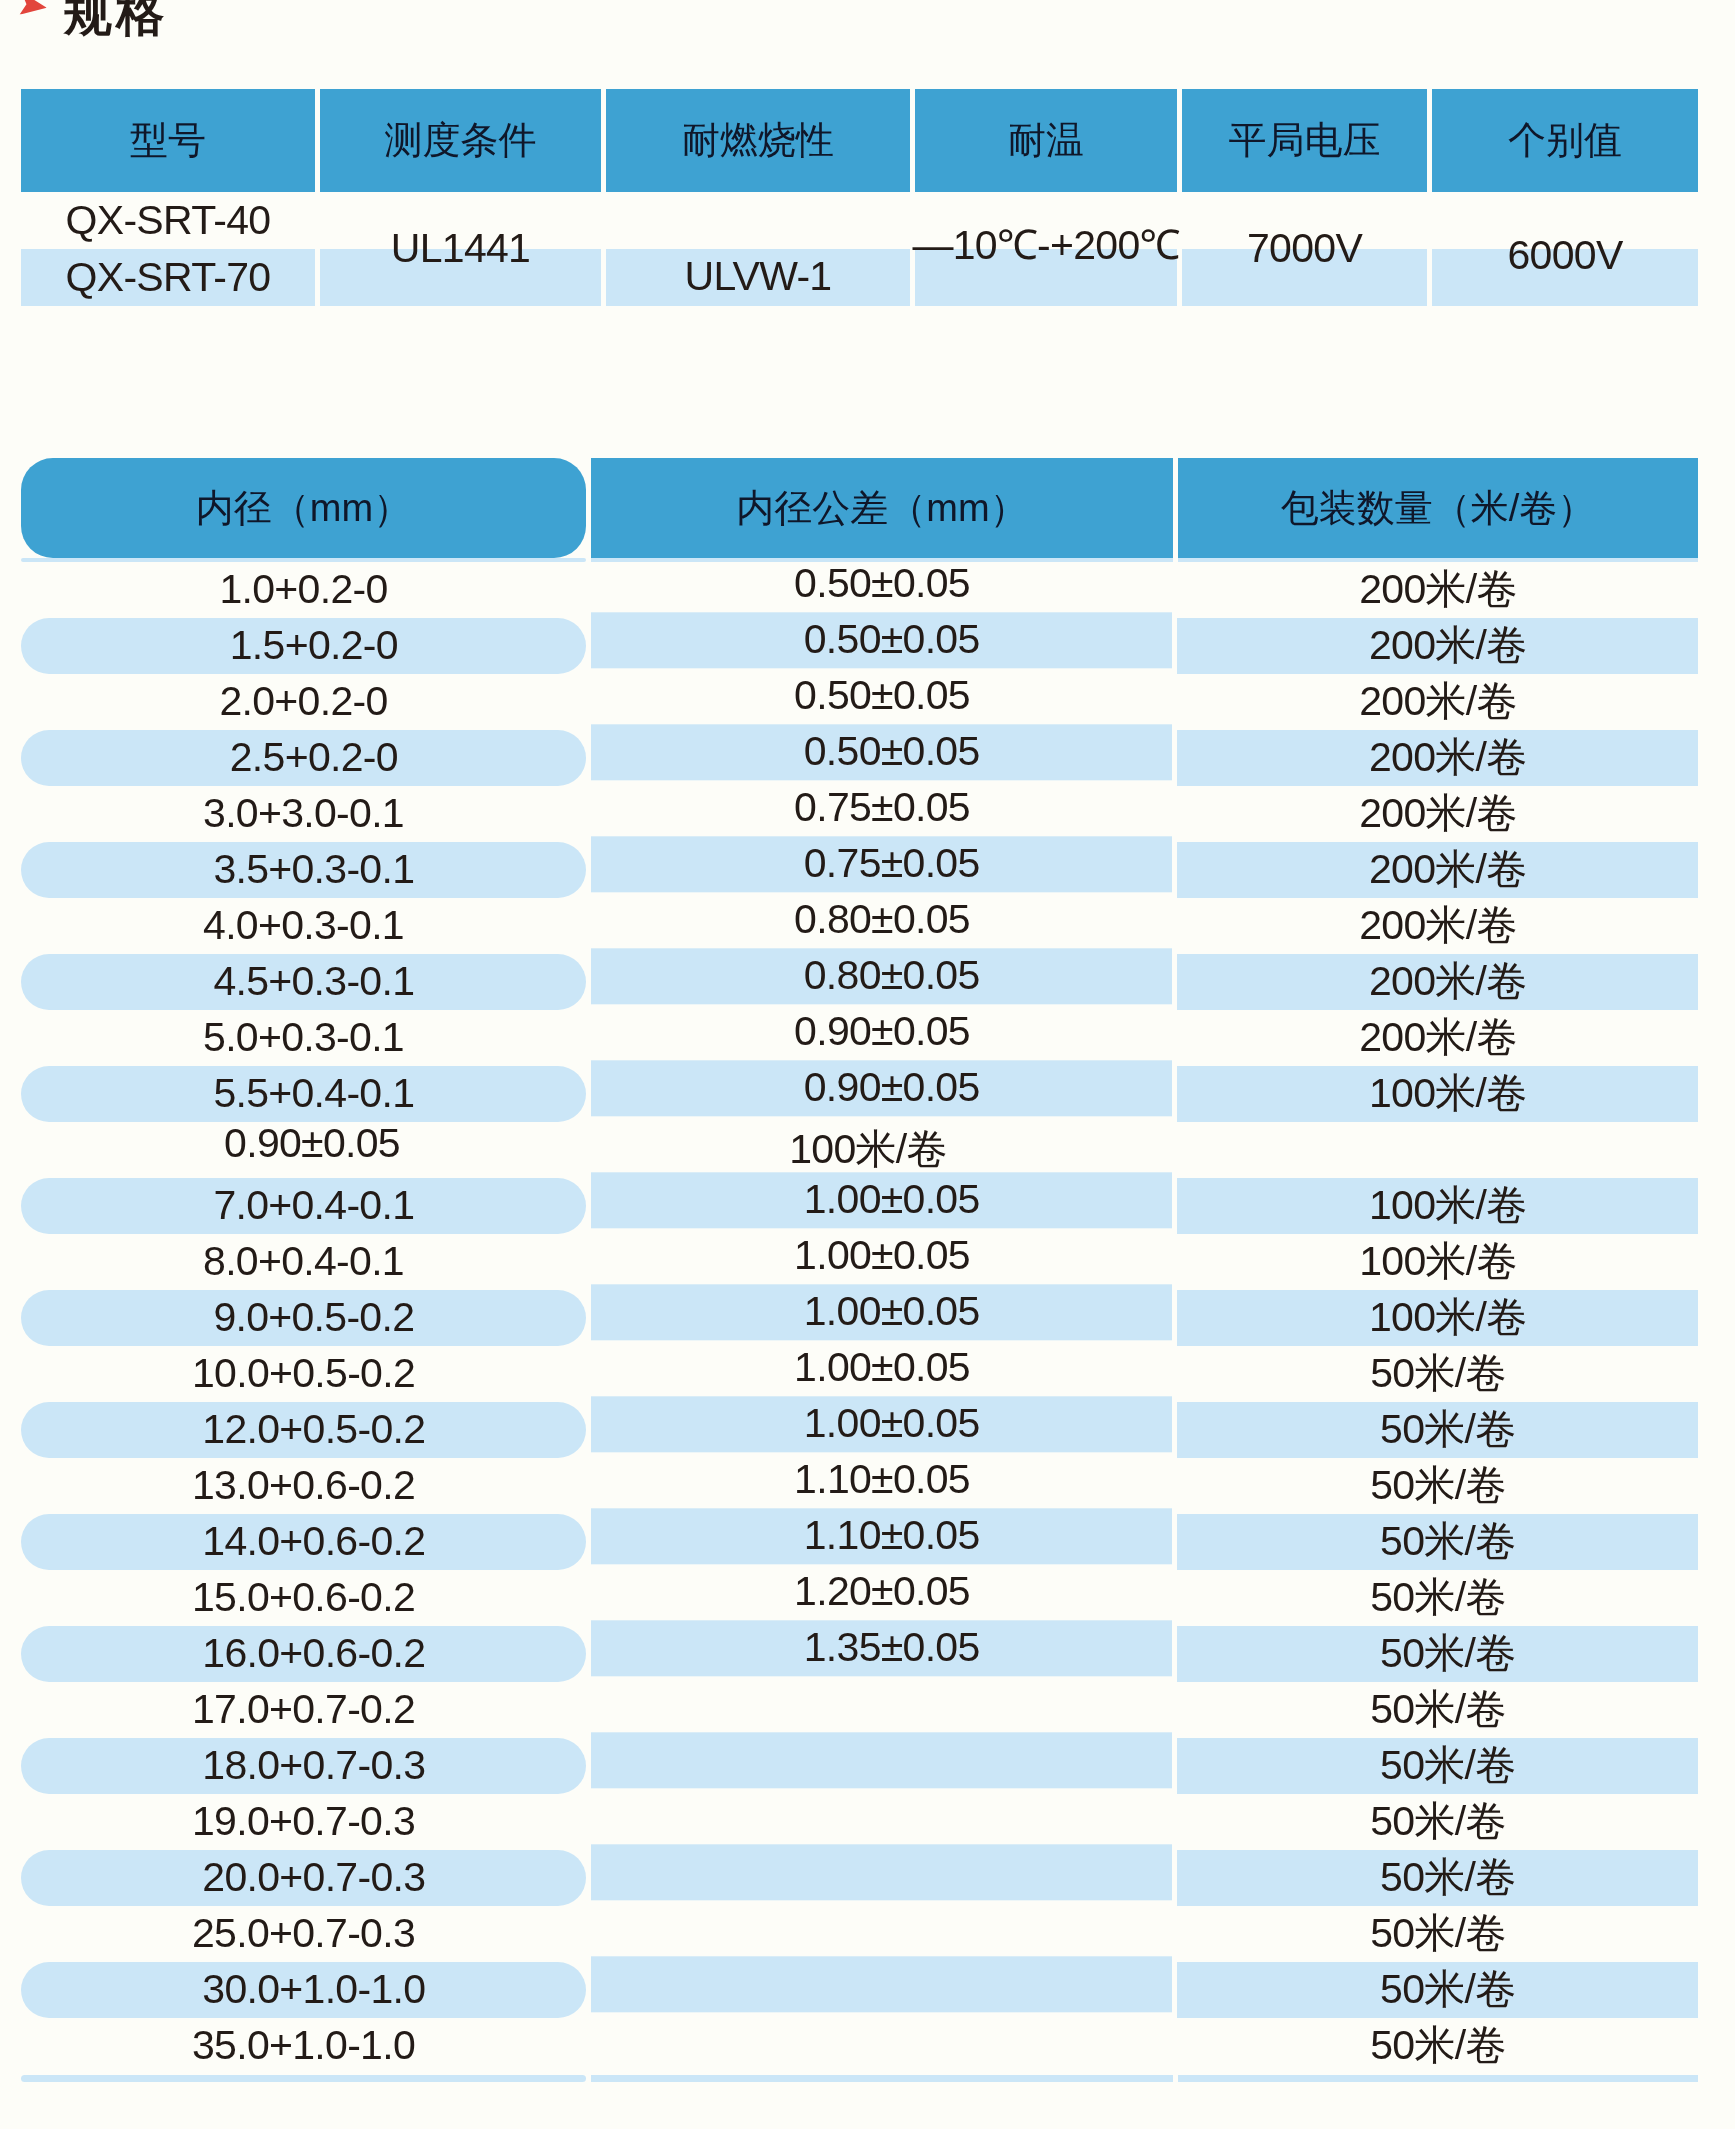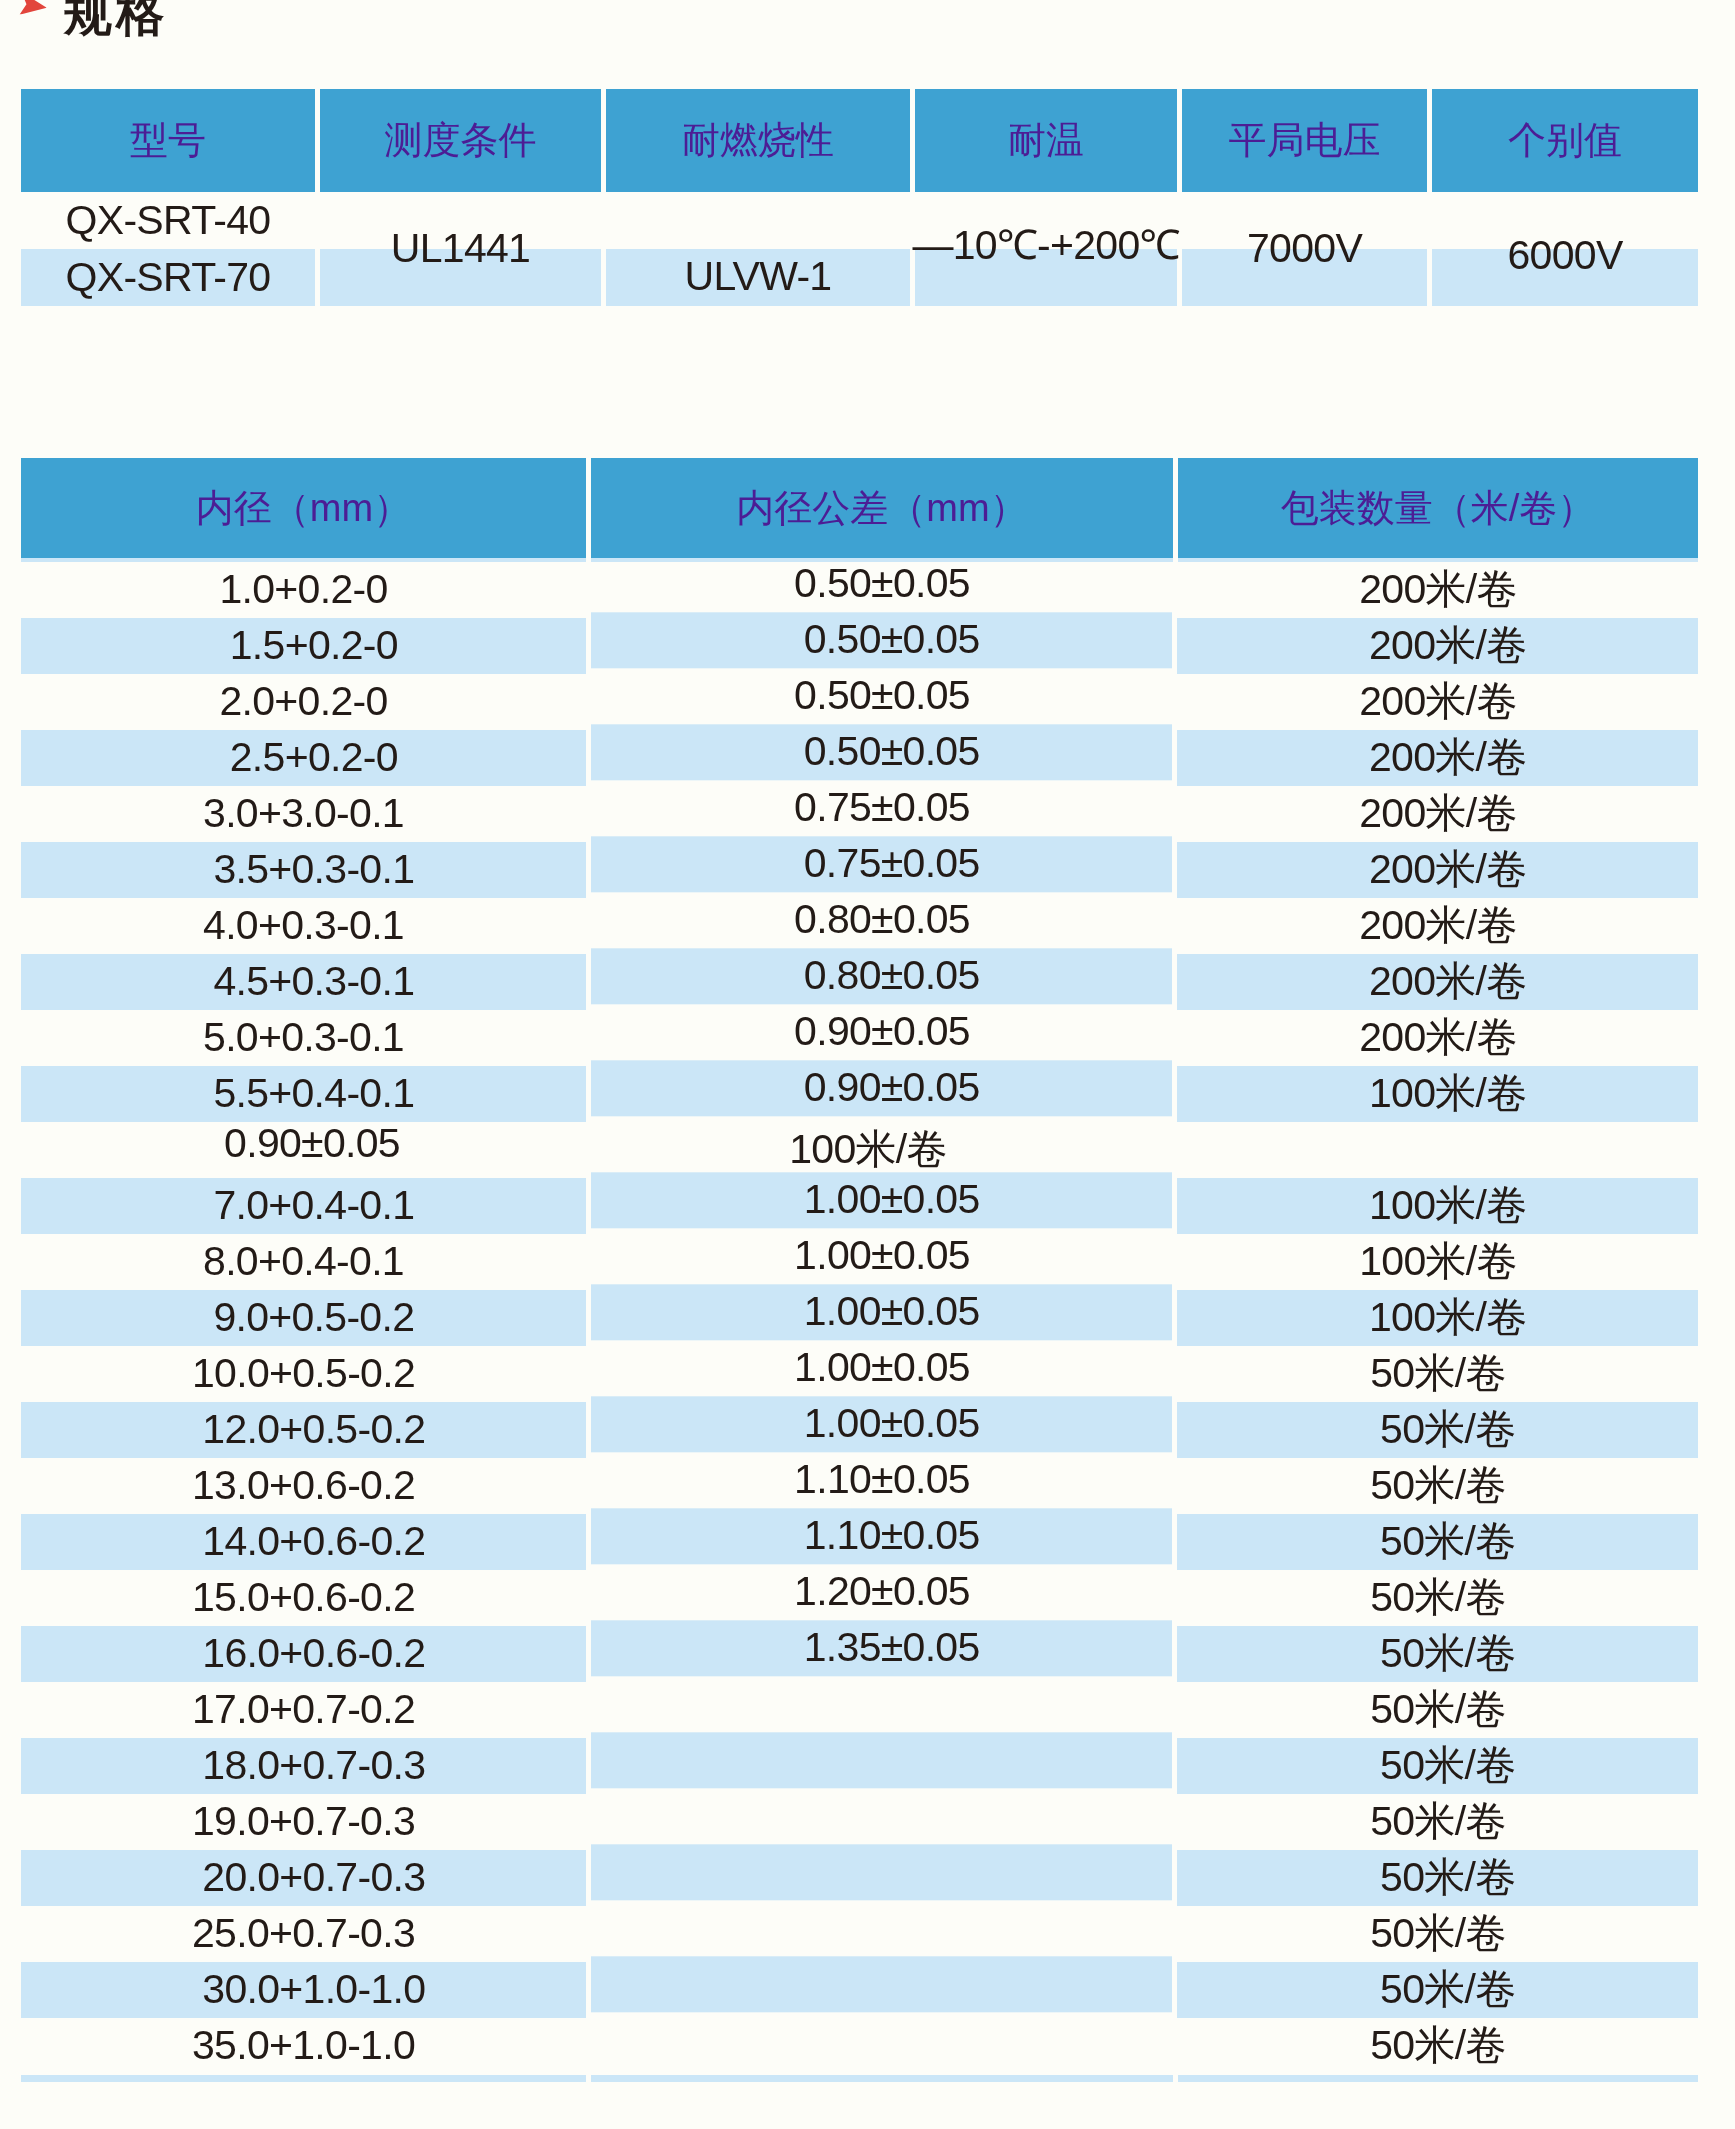--- a/index.html
+++ b/index.html
@@ -20,40 +20,40 @@
     clip-path:polygon(0 2%,100% 56%,3% 100%,24% 52%);
     transform:rotate(7deg);
   }
   .page-title{
     position:absolute;left:64px;top:-10px;
     font-size:48px;line-height:1;font-weight:600;letter-spacing:4.3px;
   }
   
   .hdr-cell{
     background:var(--header-blue,#3EA2D2);
-    color:#4c1d95;display:flex;align-items:center;justify-content:center;
+    color:#0f172a;display:flex;align-items:center;justify-content:center;
     font-size:38px;white-space:nowrap;text-align:center;
   }
   .blue-bg{background:var(--row-blue,#CBE6F7);}
   
   .t1{position:absolute;left:21px;top:89px;width:1677px;}
   .t1-header{display:flex;gap:5px;height:103px;}
   .t1 .w1{width:294px;} .t1 .w2{width:281px;} .t1 .w3{width:304px;}
   .t1 .w4{width:262px;} .t1 .w5{width:245px;} .t1 .w6{width:266px;}
   .t1-body{position:relative;height:113px;}
   .t1-stripe{position:absolute;left:0;top:57px;height:57px;display:flex;gap:5px;width:100%;}
   .t1-stripe div{height:100%;}
   .t1-txt{
     position:absolute;display:flex;align-items:center;justify-content:center;
     font-size:41px;white-space:nowrap;letter-spacing:-0.7px;
   }
   
   .t2{position:absolute;left:21px;top:458px;width:1677px;}
   .t2-header{display:flex;gap:5px;height:100px;}
-  .t2 .c1w{width:565px;} .t2 .c2w{width:582px;} .t2 .c3w{width:520px;}
+  .t2 .c1w{width:565px;border-radius:32px;} .t2 .c2w{width:582px;} .t2 .c3w{width:520px;}
   .t2-subline{display:flex;gap:5px;height:3.5px;}
   .t2-subline div{height:100%;}
   .t2-rows{display:flex;flex-direction:column;}
   .t2-row{display:flex;gap:5px;height:56px;}
   .t2-row .cell{
     display:flex;align-items:center;justify-content:center;
     font-size:41px;white-space:nowrap;letter-spacing:-0.7px;height:100%;
   }
   .t2-row.blue .cell{background:var(--row-blue,#CBE6F7);padding-left:21px;}
   .t2-row .c2t{transform:translateY(-5.7px);}

